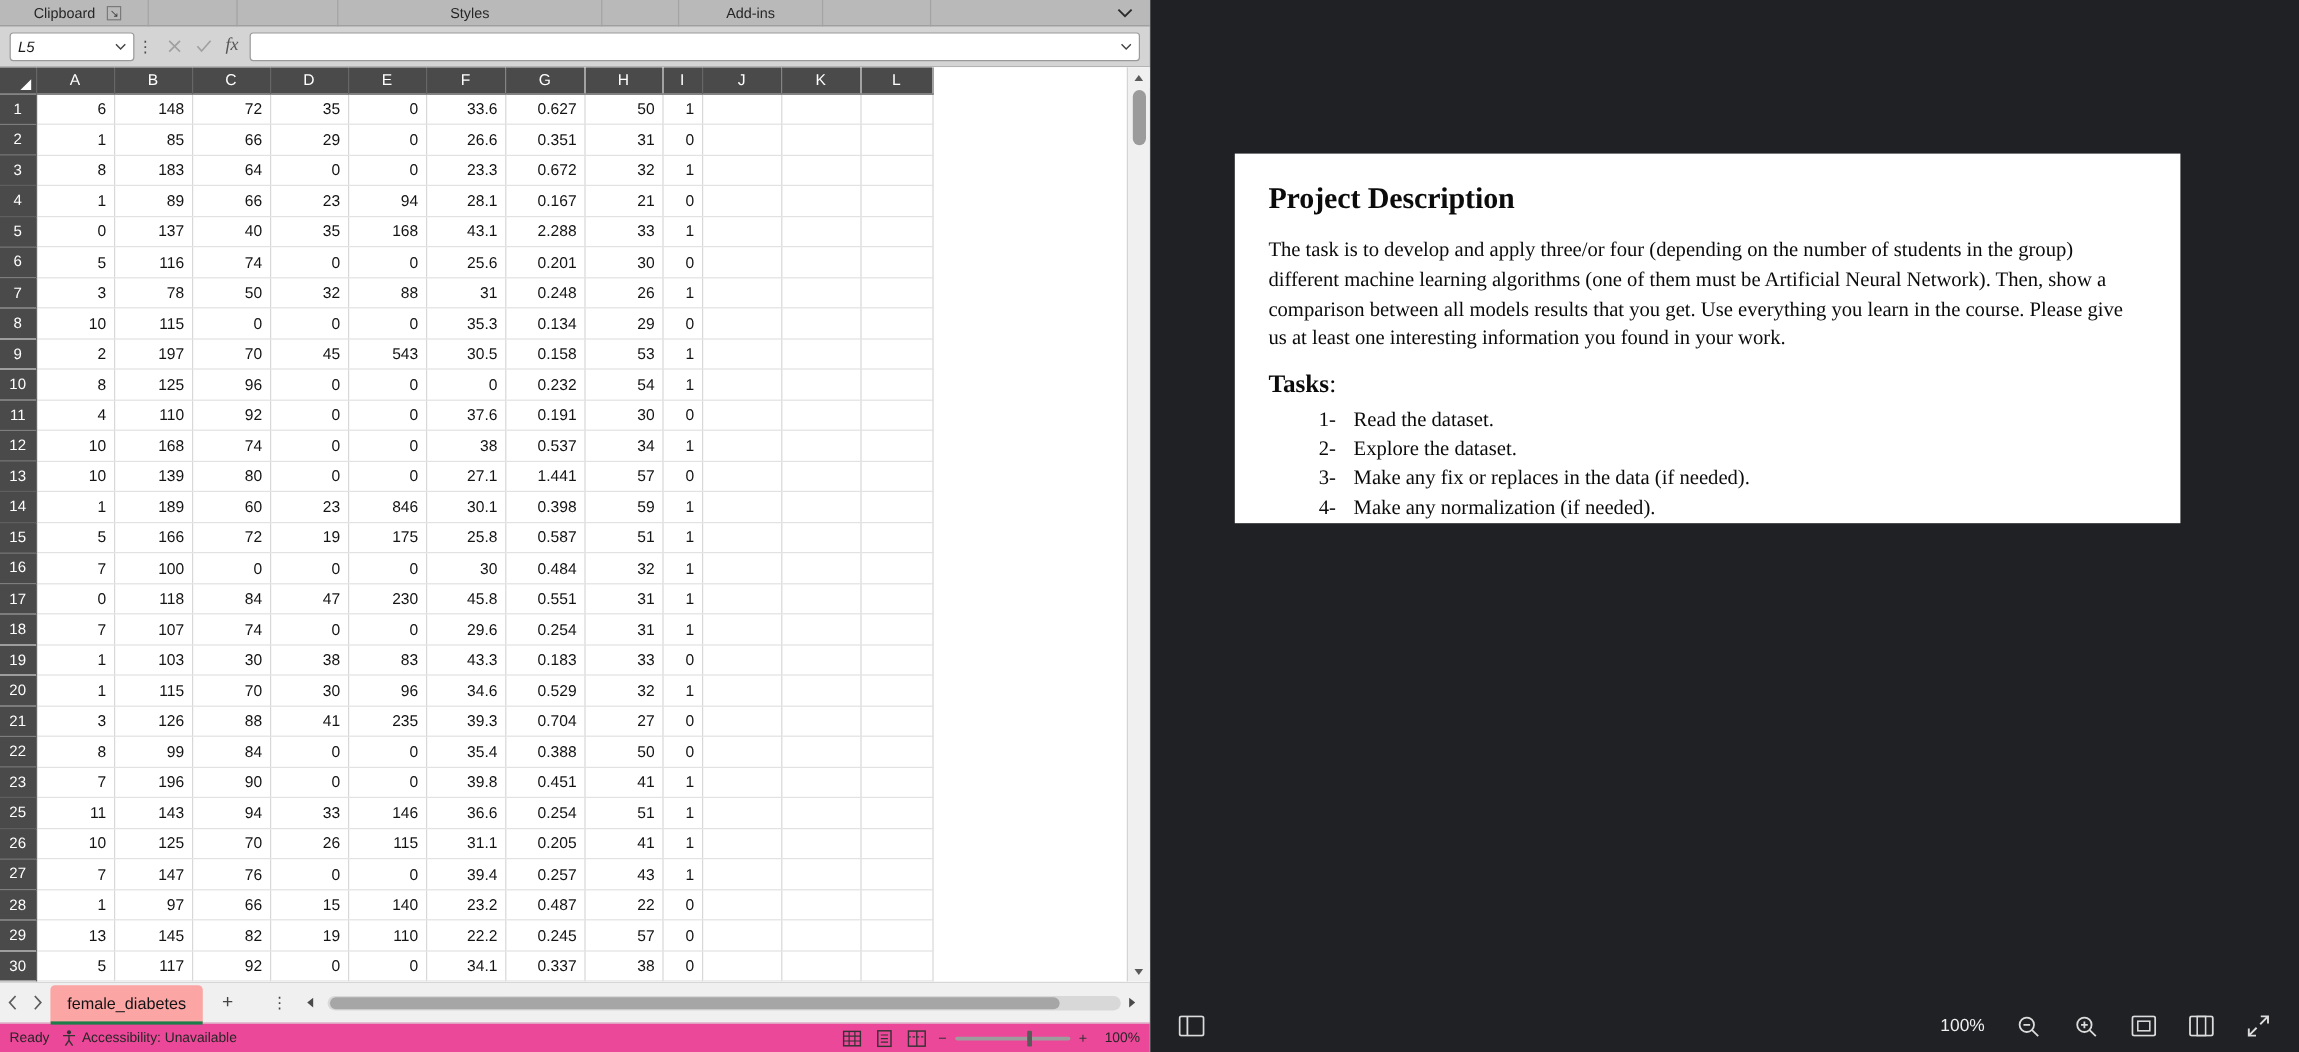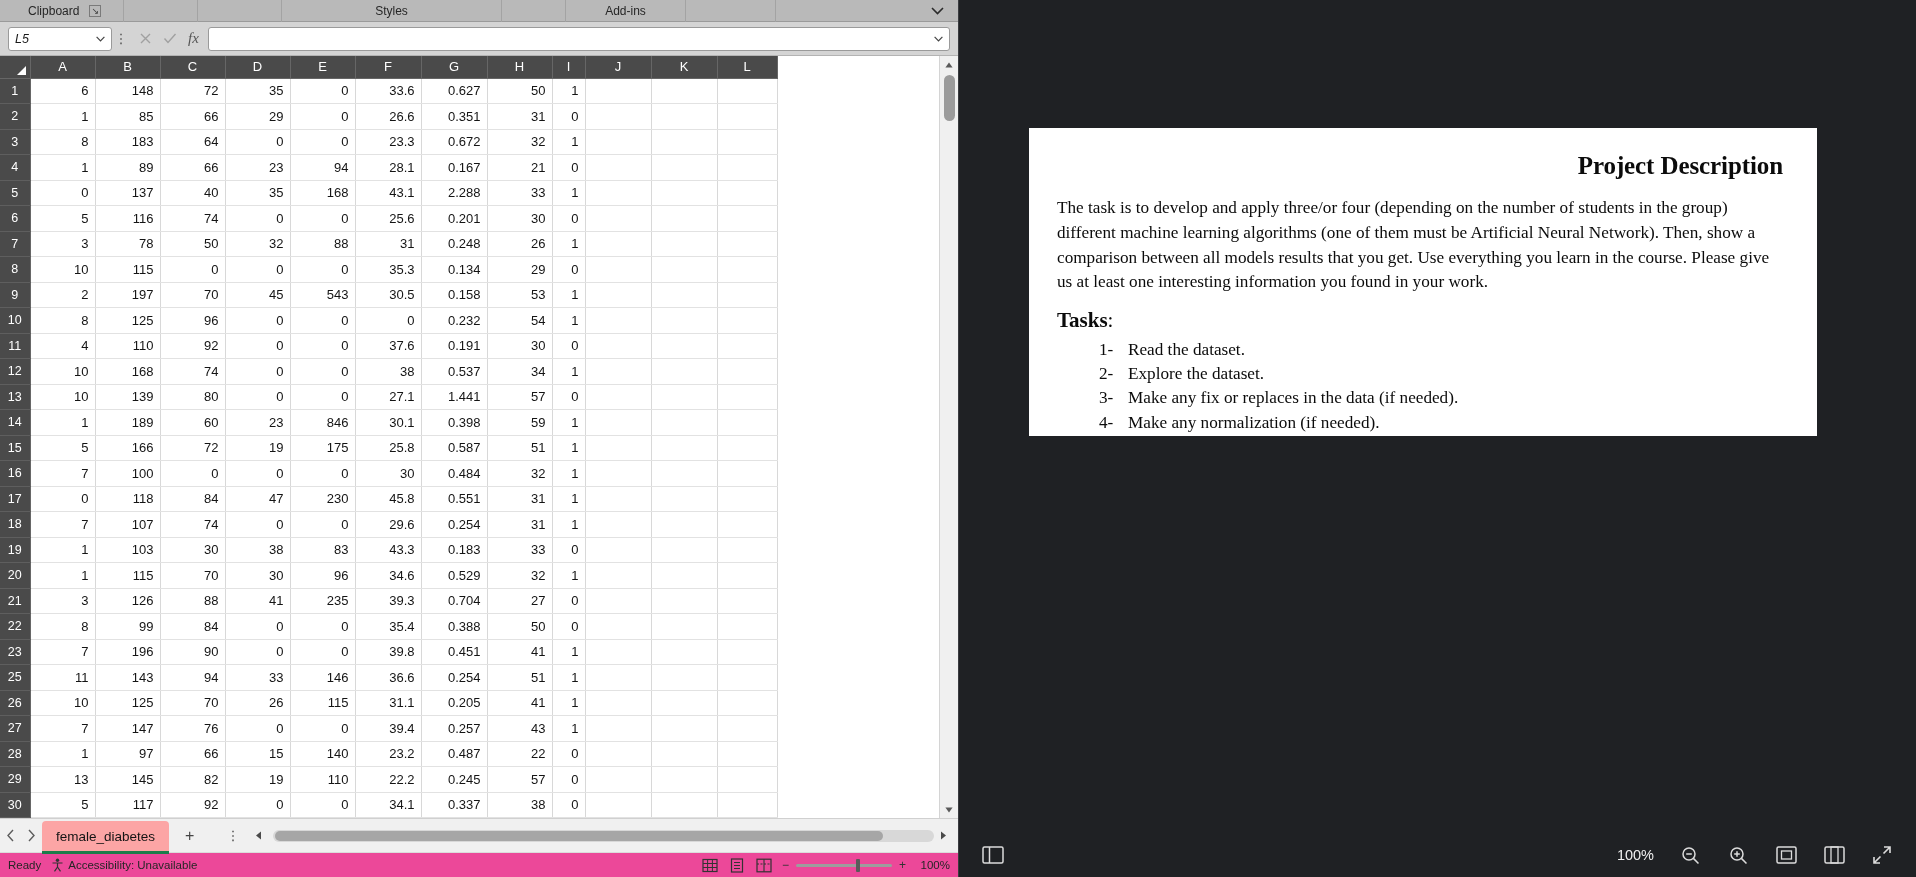--- a/index.html
+++ b/index.html
@@ -169,21 +169,20 @@
     width: 788px; height: 308px;
     background: #ffffff;
     padding: 24px 34px 10px 28px;
     font-family: "Liberation Serif", serif;
     color: #0b0b0b;
     overflow: hidden;
   }
   .doc-h1 {
     font-size: 25px; font-weight: bold; letter-spacing: -0.1px;
     margin-bottom: 16px;
-    text-align: right;
   }
   .doc-p {
     font-size: 17.2px; line-height: 1.44; text-align: left;
     margin-bottom: 13px;
   }
   .doc-h2 { font-size: 21px; font-weight: bold; margin-bottom: 5px; }
   .doc-h2 .colon { font-weight: normal; }
   ol.tasks { list-style: none; margin-left: 42px; }
   ol.tasks li {
     font-size: 17.2px; line-height: 1.405;

